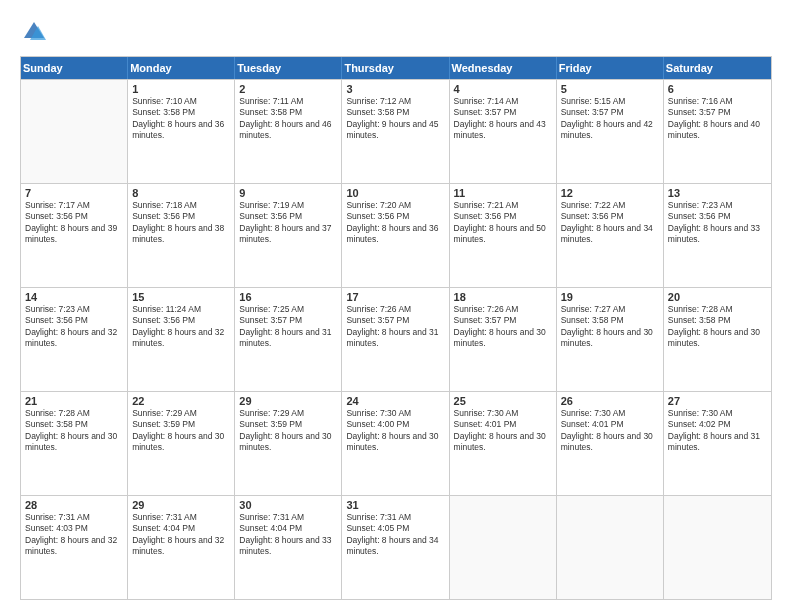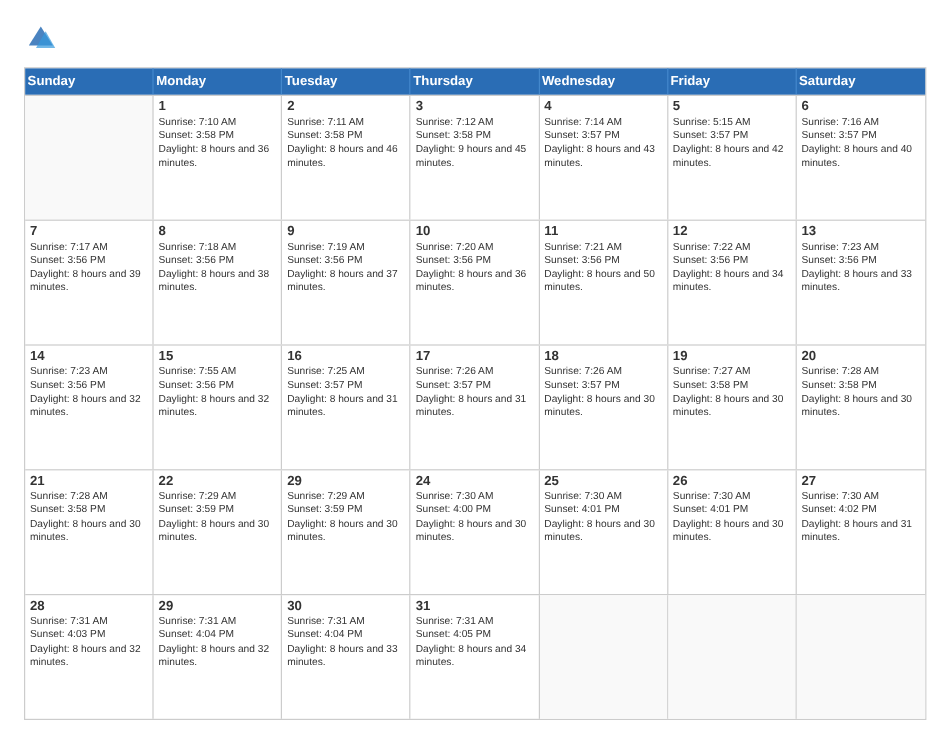--- a/index.html
+++ b/index.html
@@ -224,21 +224,21 @@
         </div>
         <div class="cal-week">
           <div class="cal-cell">
             <div class="day-num">14</div>
             <div class="cell-line">Sunrise: 7:23 AM</div>
             <div class="cell-line">Sunset: 3:56 PM</div>
             <div class="cell-line">Daylight: 8 hours and 32 minutes.</div>
           </div>
           <div class="cal-cell">
             <div class="day-num">15</div>
-            <div class="cell-line">Sunrise: 7:55 AM</div>
+            <div class="cell-line">Sunrise: 11:24 AM</div>
             <div class="cell-line">Sunset: 3:56 PM</div>
             <div class="cell-line">Daylight: 8 hours and 32 minutes.</div>
           </div>
           <div class="cal-cell">
             <div class="day-num">16</div>
             <div class="cell-line">Sunrise: 7:25 AM</div>
             <div class="cell-line">Sunset: 3:57 PM</div>
             <div class="cell-line">Daylight: 8 hours and 31 minutes.</div>
           </div>
           <div class="cal-cell">

